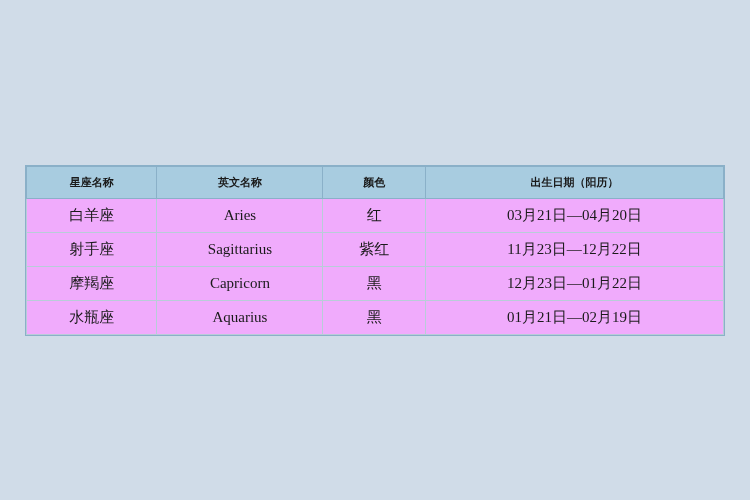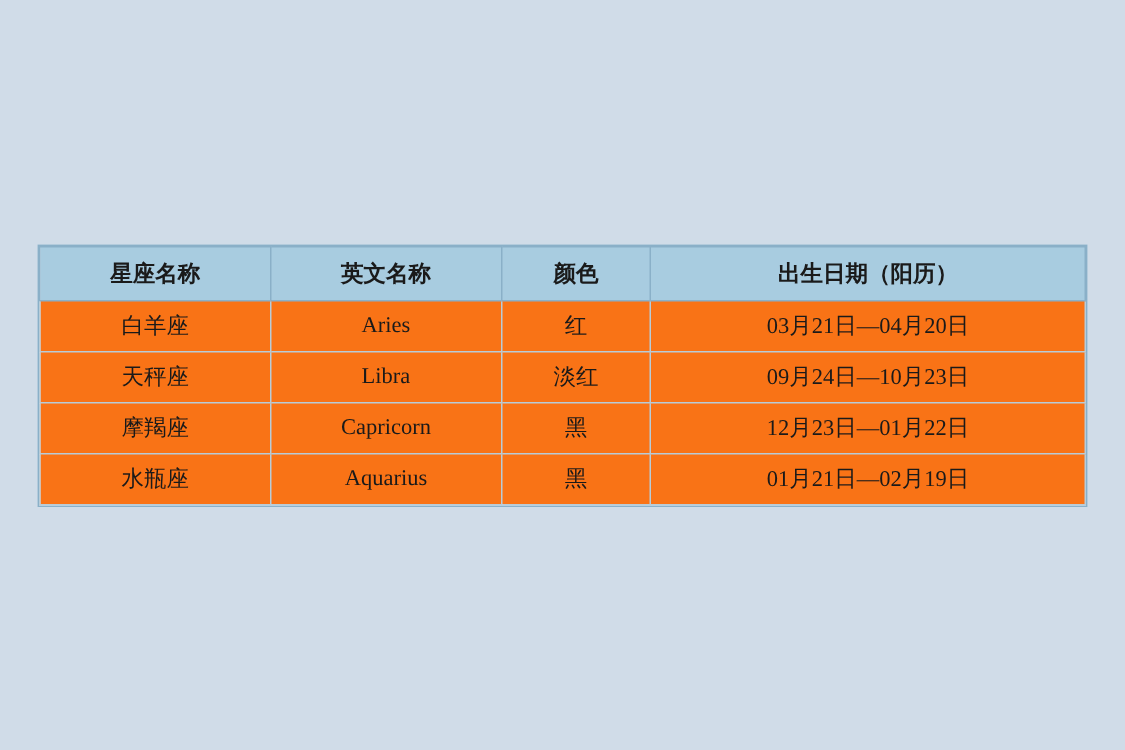--- a/index.html
+++ b/index.html
@@ -37,40 +37,40 @@
     thead th {
       border: 1px solid #8ab0c8;
       padding: 8px 12px;
       text-align: center;
       font-size: 16px;
       font-weight: bold;
       color: #1a1a1a;
     }
 
     tbody tr {
-      background-color: #f97316;
+      background-color: #f0abfc;
     }
 
     tbody td {
       border: 1px solid #b8ccd8;
       padding: 7px 12px;
       text-align: center;
       font-size: 15px;
       color: #1a1a1a;
     }
 
     tbody td:first-child {
       font-size: 15px;
     }
 
     tbody td:nth-child(2) {
     }
 
     .header-row th {
-      font-size: 15px;
+      font-size: 11px;
     }
   </style>
 </head>
 <body>
 
 <div class="table-container">
   <table>
     <thead>
       <tr class="header-row">
         <th>星座名称</th>
@@ -80,24 +80,24 @@
       </tr>
     </thead>
     <tbody id="table-body">
     <tr>
           <td>白羊座</td>
           <td>Aries</td>
           <td>红</td>
           <td>03月21日—04月20日</td>
         </tr>
         <tr>
-          <td>天秤座</td>
-          <td>Libra</td>
-          <td>淡红</td>
-          <td>09月24日—10月23日</td>
+          <td>射手座</td>
+          <td>Sagittarius</td>
+          <td>紫红</td>
+          <td>11月23日—12月22日</td>
         </tr>
         <tr>
           <td>摩羯座</td>
           <td>Capricorn</td>
           <td>黑</td>
           <td>12月23日—01月22日</td>
         </tr>
         <tr>
           <td>水瓶座</td>
           <td>Aquarius</td>

